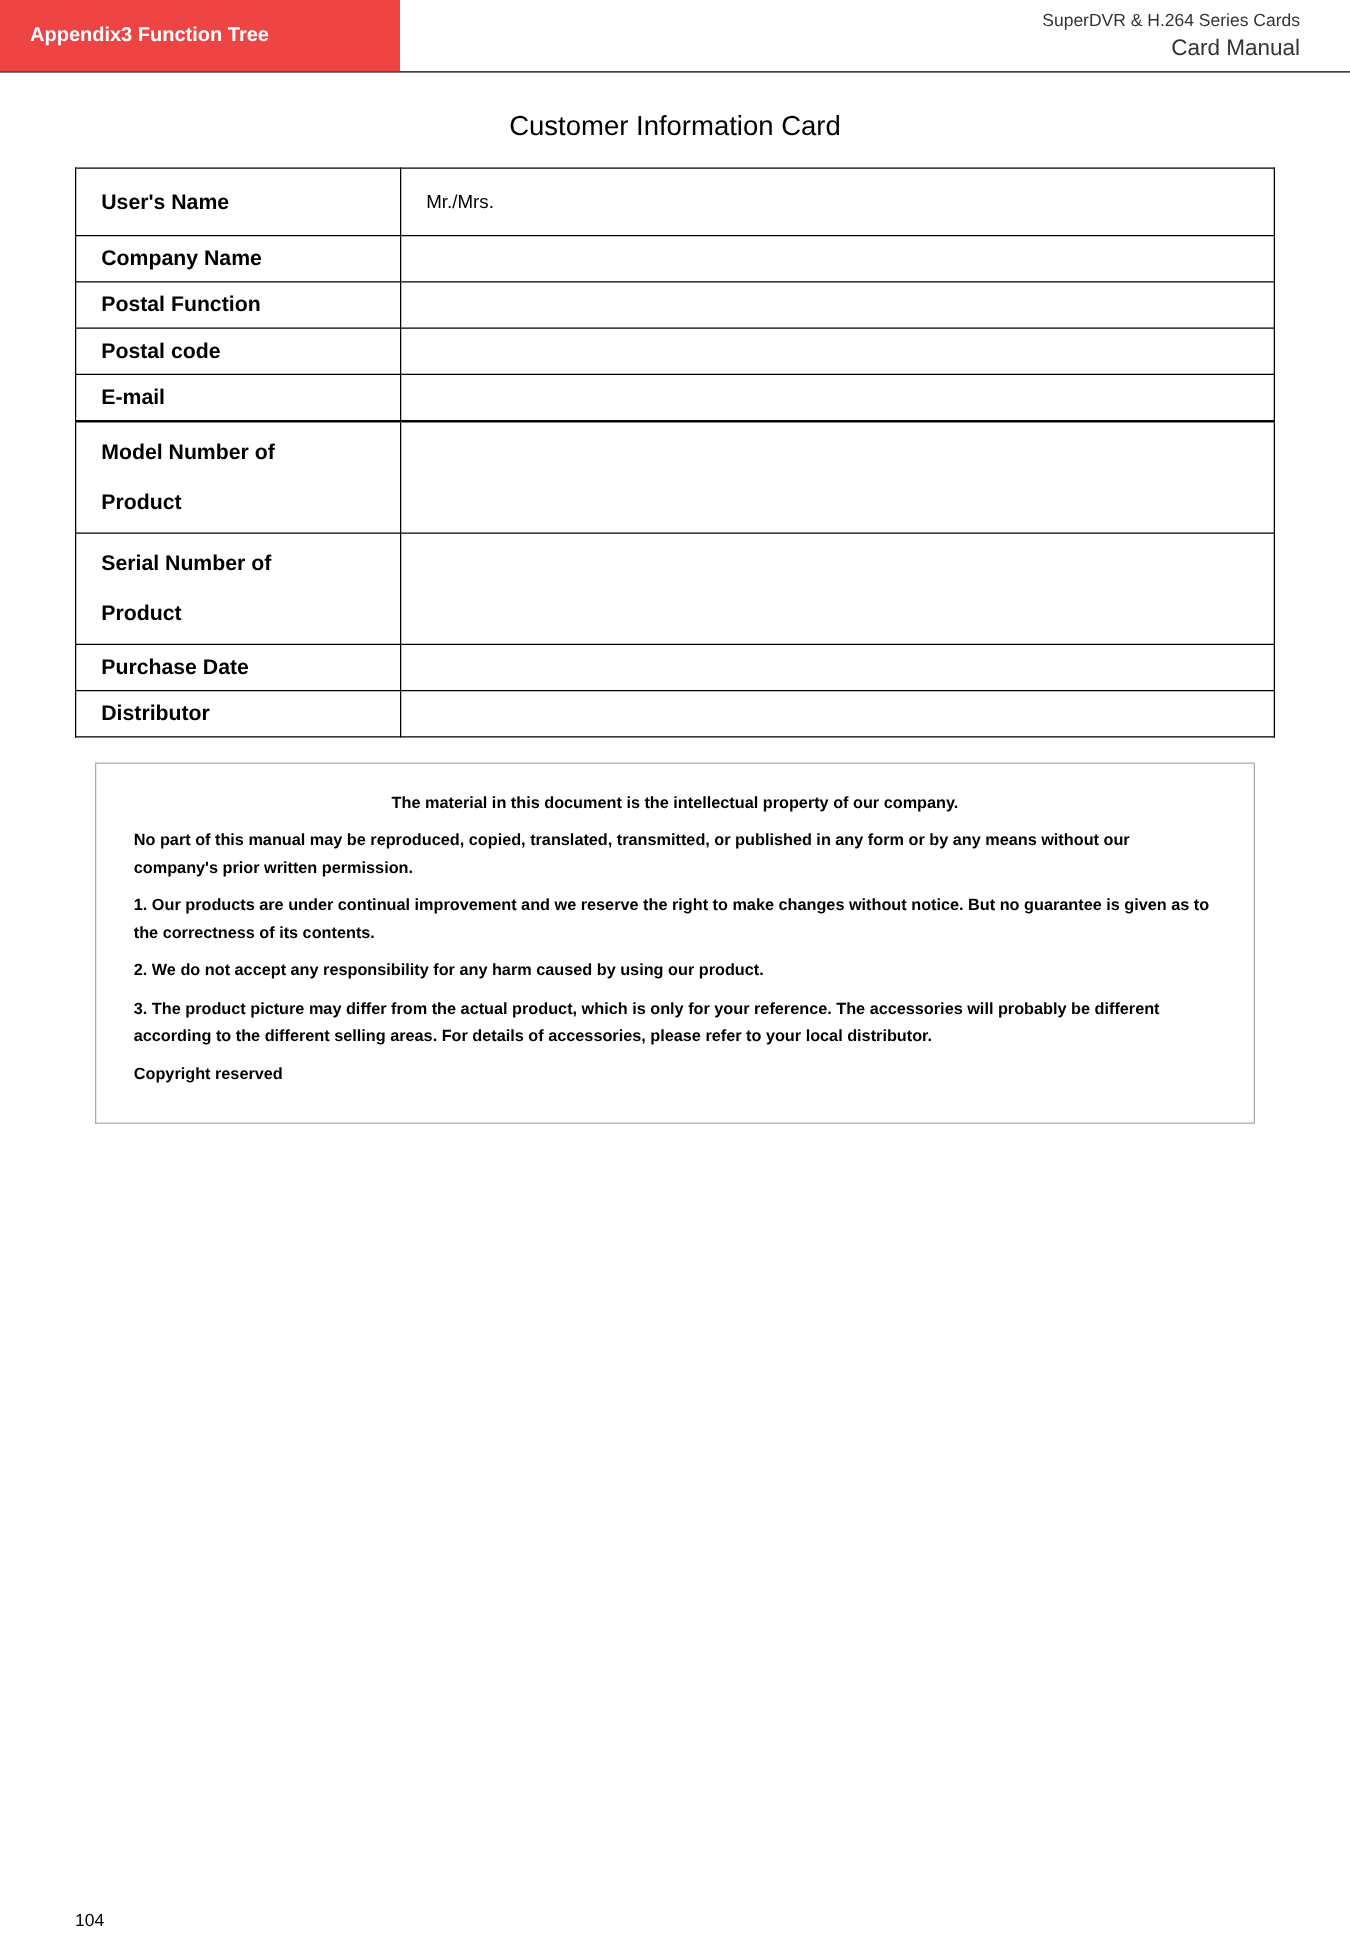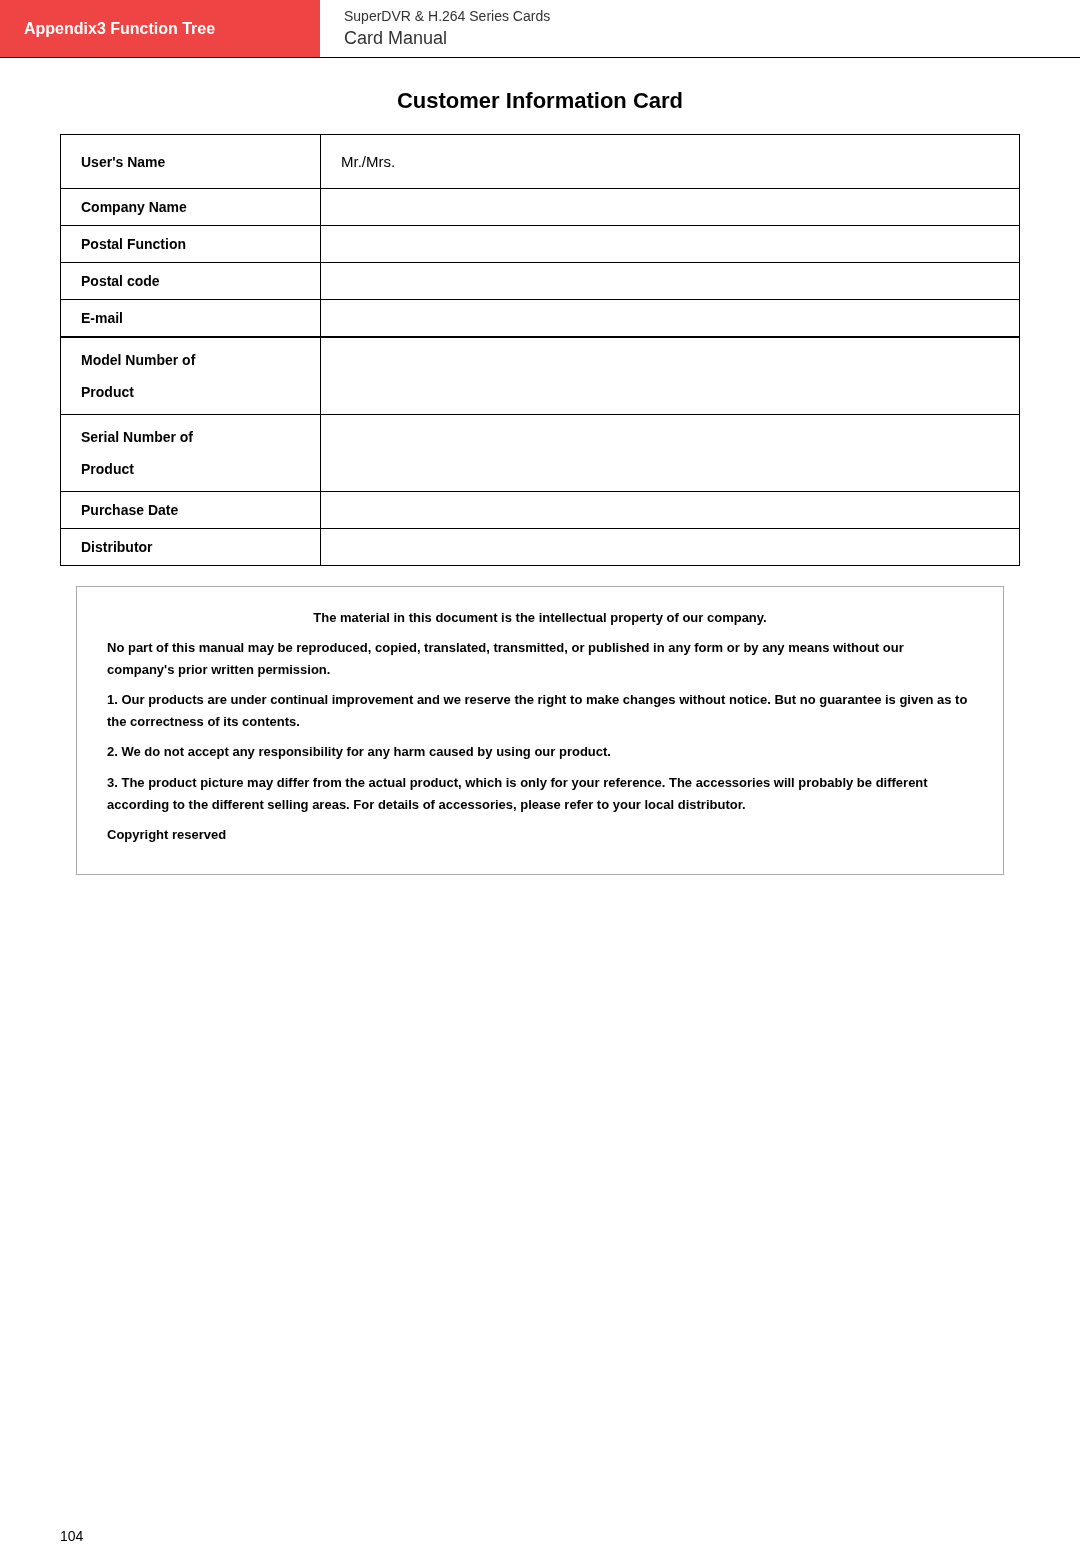--- a/index.html
+++ b/index.html
@@ -32,61 +32,62 @@
       font-size: 16px;
       font-weight: bold;
       width: 320px;
       min-width: 320px;
       display: flex;
       align-items: center;
     }
 
     .header-right {
       flex: 1;
-      padding: 8px 24px;
+      padding: 8px 40px;
+      text-align: right;
     }
 
     .header-right .product-name {
       font-size: 14px;
       color: #333;
     }
 
     .header-right .manual-title {
       font-size: 18px;
       color: #333;
       margin-top: 4px;
     }
 
     .page-content {
       padding: 30px 60px 40px 60px;
     }
 
     .card-title {
       text-align: center;
       font-size: 22px;
-      font-weight: bold;
+      font-weight: normal;
       margin-bottom: 20px;
     }
 
     .info-table {
       width: 100%;
       border-collapse: collapse;
       border: 1.5px solid #000;
     }
 
     .info-table tr td {
       border: 1px solid #000;
       vertical-align: middle;
     }
 
     .info-table tr td.label-cell {
       width: 260px;
       padding: 2px 20px;
       font-weight: bold;
-      font-size: 14px;
+      font-size: 17px;
     }
 
     .info-table tr td.value-cell {
       padding: 18px 20px;
       font-size: 15px;
       margin-left: 38px;
     }
 
     .info-table tr.email-row td {
       border-bottom: 2.5px solid #000;

